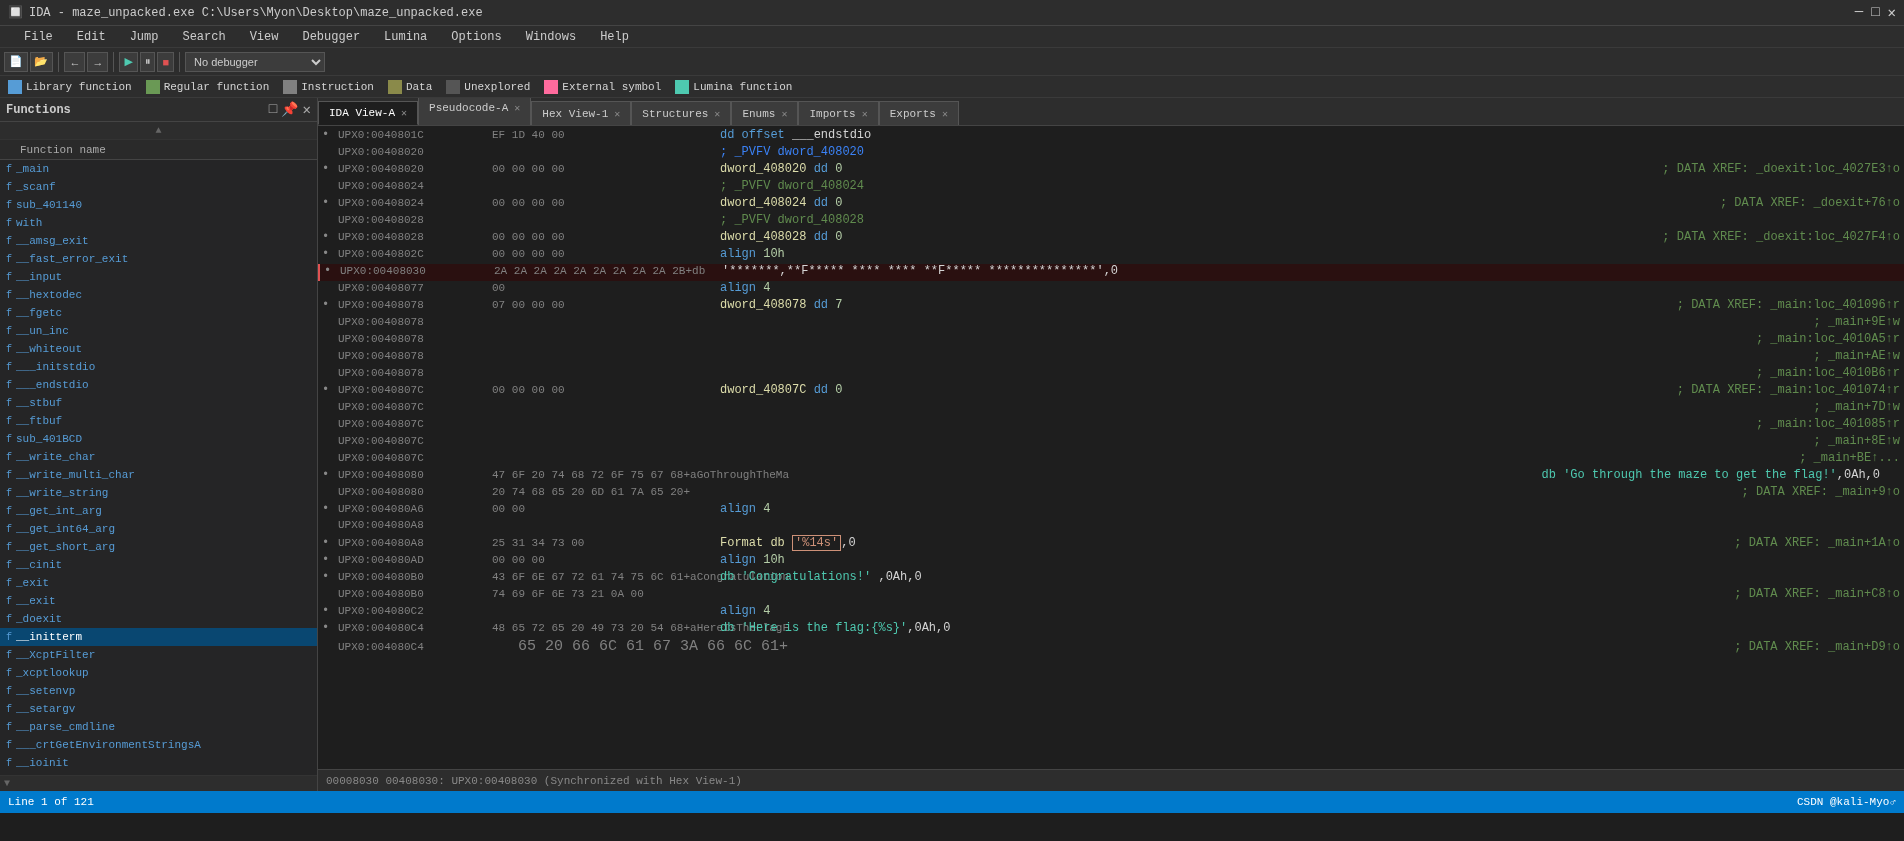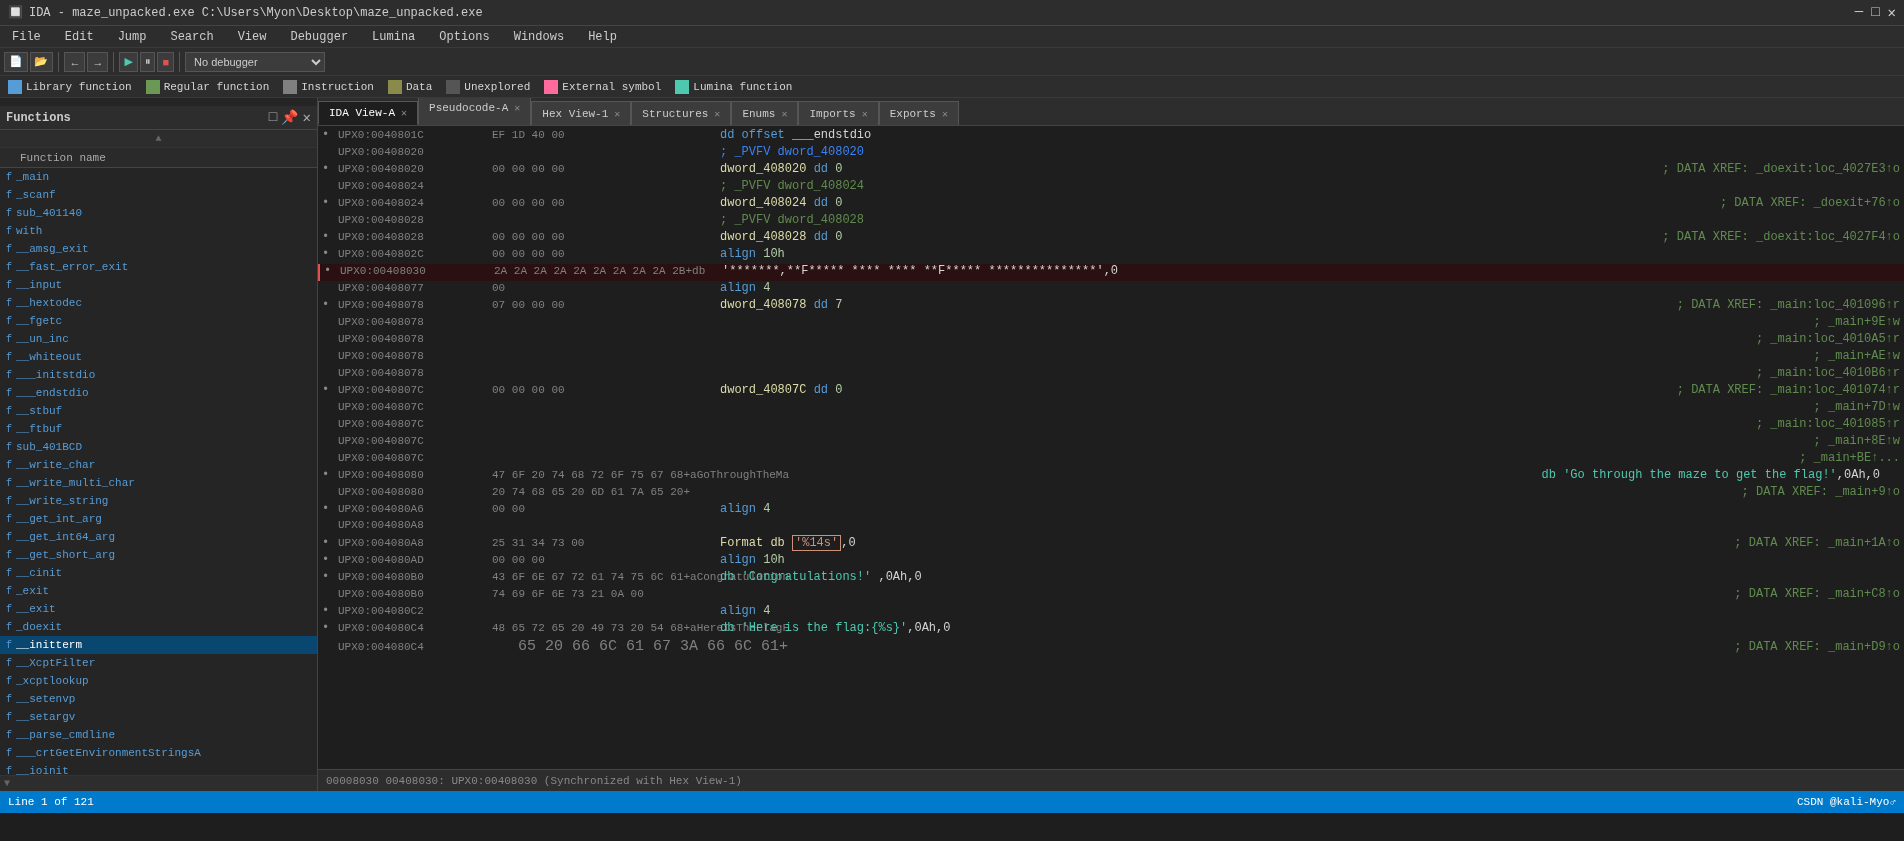--- a/index.html
+++ b/index.html
@@ -23,21 +23,21 @@
       justify-content: space-between;
       height: 26px;
       border-bottom: 1px solid #444;
     }
     #titlebar .title-left { display: flex; align-items: center; gap: 6px; }
     #titlebar .win-controls { display: flex; gap: 8px; font-size: 14px; }
     
     #menubar {
       background: #2d2d2d;
       color: #ccc;
-      padding: 2px 8px;
+      padding: 2px 20px;
       font-size: 12px;
       display: flex;
       align-items: center;
       gap: 16px;
       height: 22px;
       border-bottom: 1px solid #3a3a3a;
     }
     #menubar span { cursor: pointer; }
     
     #toolbar {
@@ -98,21 +98,20 @@
     #functions-header {
       background: #2d2d2d;
       color: #ccc;
       padding: 3px 6px;
       font-size: 12px;
       display: flex;
       align-items: center;
       justify-content: space-between;
       border-bottom: 1px solid #444;
       height: 24px;
-      margin-top: 8px;
     }
     #functions-header .panel-title { font-weight: bold; }
     #functions-header .panel-btns { display: flex; gap: 4px; }
     #functions-col-header {
       background: #2a2a2a;
       padding: 2px 6px;
       font-size: 11px;
       color: #aaa;
       border-bottom: 1px solid #444;
       height: 20px;

